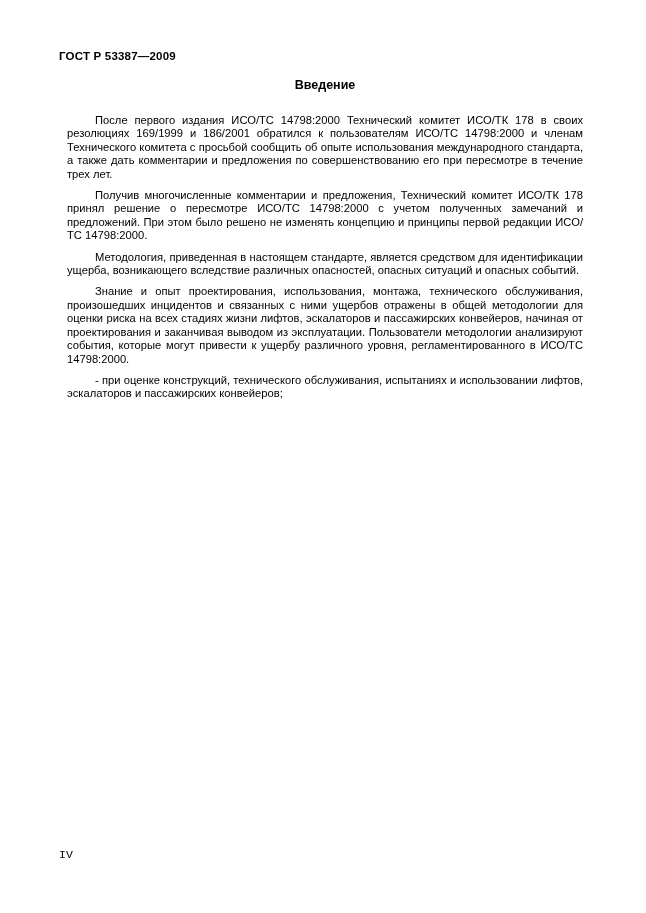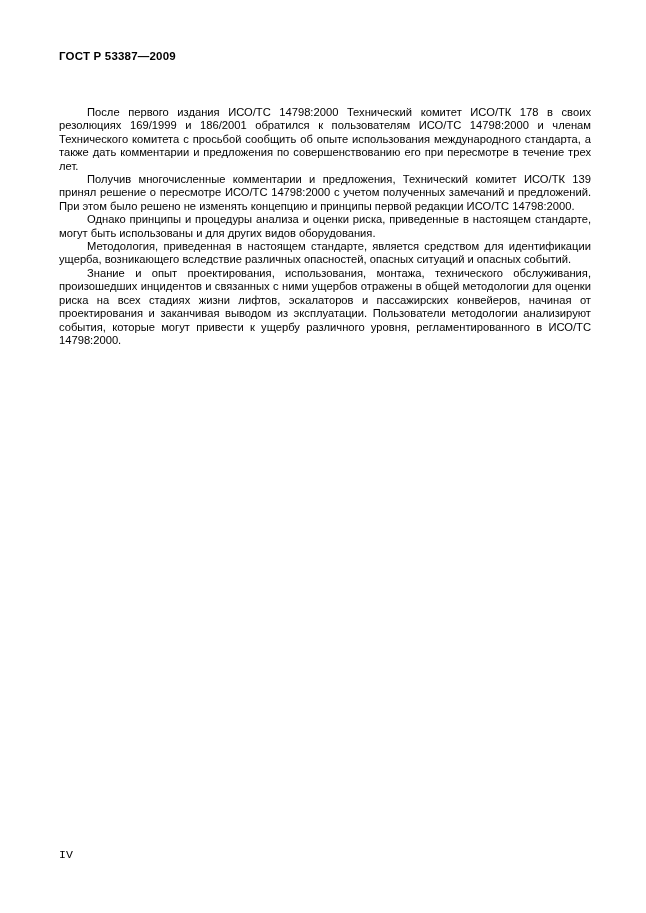--- a/index.html
+++ b/index.html
@@ -36,43 +36,44 @@
   .doc-body {
     position: absolute;
     top: 106px;
     left: 59px;
     width: 532px;
     font-size: 11.2px;
     line-height: 13.4px;
     text-align: justify;
   }
   .doc-body p {
-    margin: 0;
+    margin: 8px;
     padding: 0;
     text-indent: 28px;
   }
   .doc-footer {
     position: absolute;
     top: 848px;
     left: 59px;
     font-size: 11.5px;
     font-family: Liberation Mono, monospace;
   }
 </style>
 </head>
 <body>
 
 <div class="page">
 
   <div class="doc-header">ГОСТ Р 53387—2009</div>
 
+  <div class="doc-title">Введение</div>
 
   <div class="doc-body">
     <p>После первого издания ИСО/ТС 14798:2000 Технический комитет ИСО/ТК 178 в своих резолюциях 169/1999 и 186/2001 обратился к пользователям ИСО/ТС 14798:2000 и членам Технического комитета с просьбой сообщить об опыте использования международного стандарта, а также дать комментарии и предложения по совершенствованию его при пересмотре в течение трех лет.</p>
-    <p>Получив многочисленные комментарии и предложения, Технический комитет ИСО/ТК 139 принял решение о пересмотре  ИСО/ТС 14798:2000 с учетом полученных замечаний и предложений. При этом было решено не изменять концепцию и принципы первой редакции ИСО/ТС 14798:2000.</p>
-    <p>Однако принципы и процедуры анализа и оценки риска, приведенные в настоящем стандарте, могут быть использованы и для других видов оборудования.</p>
+    <p>Получив многочисленные комментарии и предложения, Технический комитет ИСО/ТК 178 принял решение о пересмотре  ИСО/ТС 14798:2000 с учетом полученных замечаний и предложений. При этом было решено не изменять концепцию и принципы первой редакции ИСО/ТС 14798:2000.</p>
     <p>Методология, приведенная в настоящем стандарте, является средством для идентификации ущерба, возникающего вследствие различных опасностей, опасных ситуаций и опасных событий.</p>
     <p>Знание и опыт проектирования, использования, монтажа, технического обслуживания, произошедших инцидентов и связанных с ними ущербов отражены в общей методологии для оценки риска на всех стадиях жизни лифтов, эскалаторов и пассажирских конвейеров, начиная от проектирования и заканчивая выводом из эксплуатации. Пользователи методологии анализируют события, которые могут привести к ущербу различного уровня, регламентированного в  ИСО/ТС 14798:2000.</p>
+    <p>- при оценке конструкций, технического обслуживания, испытаниях и использовании лифтов, эскалаторов и пассажирских конвейеров;</p>
   </div>
 
   <div class="doc-footer">IV</div>
 
 </div>
 
 </body></html>

